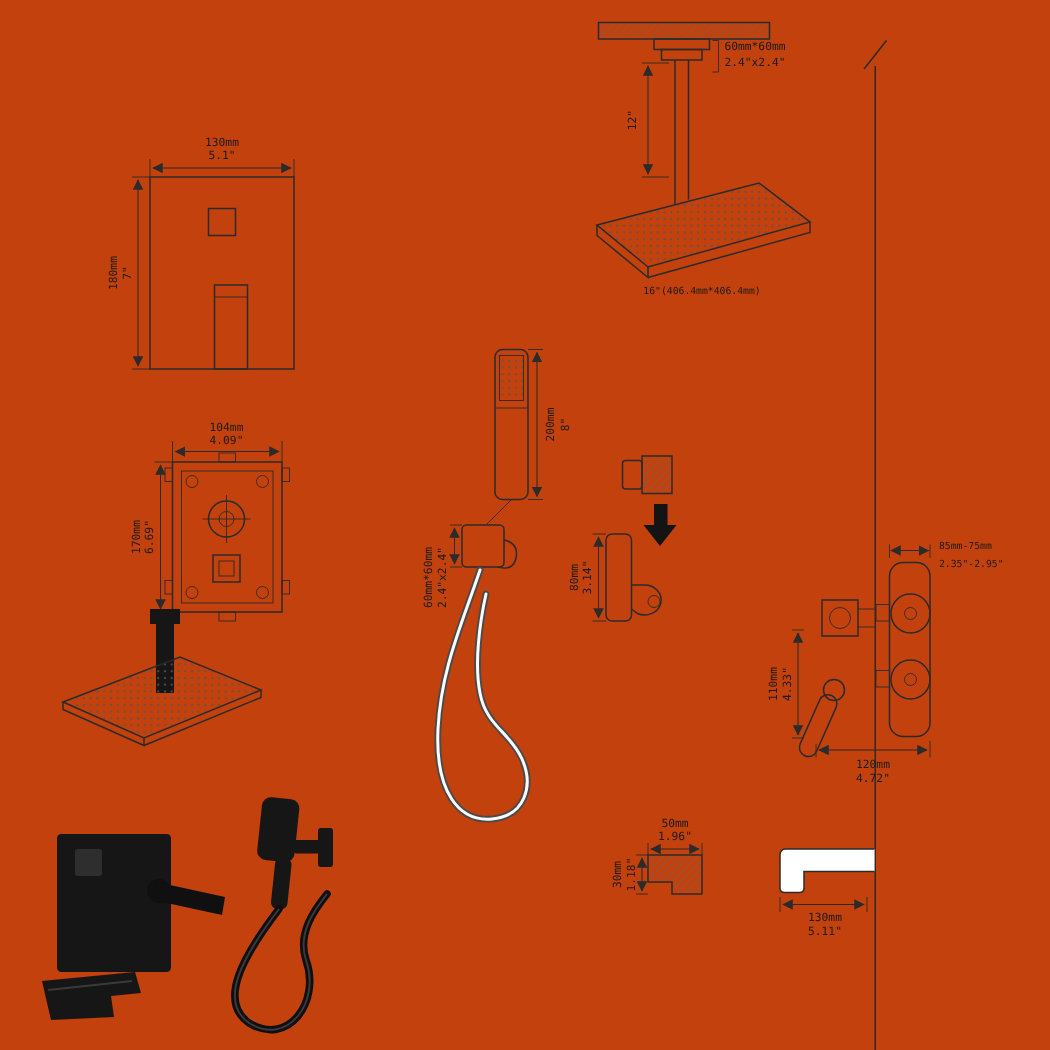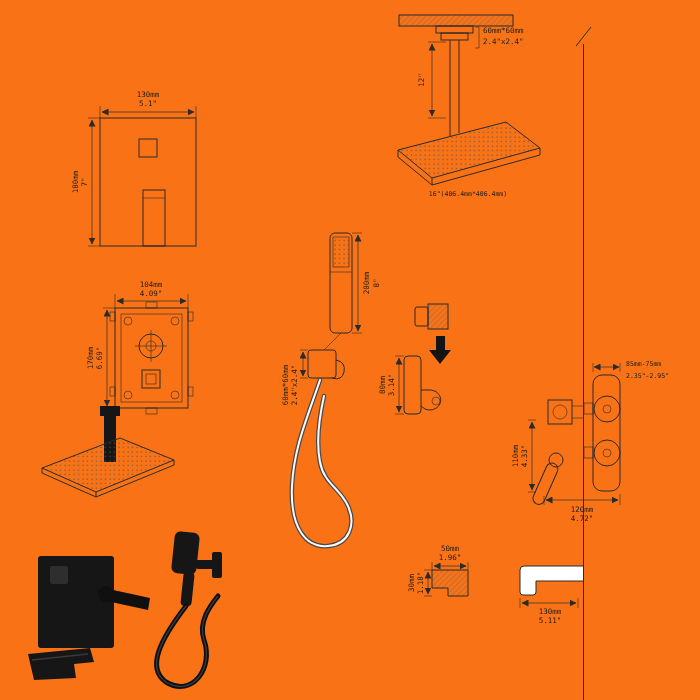--- a/index.html
+++ b/index.html
@@ -1,16 +1,16 @@
 <!DOCTYPE html>
 <html><head>
 <meta charset="utf-8">
 <style>
   html,body{margin:0;padding:0;background:#f5f5f5;}
-  .canvas{position:relative;width:700px;height:700px;background:#f97316;overflow:hidden;}
+  .canvas{position:relative;width:700px;height:700px;background:#c2410c;overflow:hidden;}
   svg{display:block;}
   svg text{font-family:"DejaVu Sans Mono","Liberation Mono",monospace;font-size:7.5px;fill:#1c1c1c;}
   svg text.t2{font-size:6.5px;}
   .tc{text-anchor:middle;}
   .ln{stroke:#2b2b2b;stroke-width:1;fill:none;}
   .thin{stroke:#2b2b2b;stroke-width:0.6;fill:none;}
   .ext{stroke:#2b2b2b;stroke-width:0.6;}
   .dim{stroke:#2b2b2b;stroke-width:0.7;fill:none;marker-start:url(#arr);marker-end:url(#arr);}
   .blk{fill:#161616;}
   .hoseO{fill:none;stroke:#4a4a4a;stroke-width:4.5;stroke-linecap:round;}

